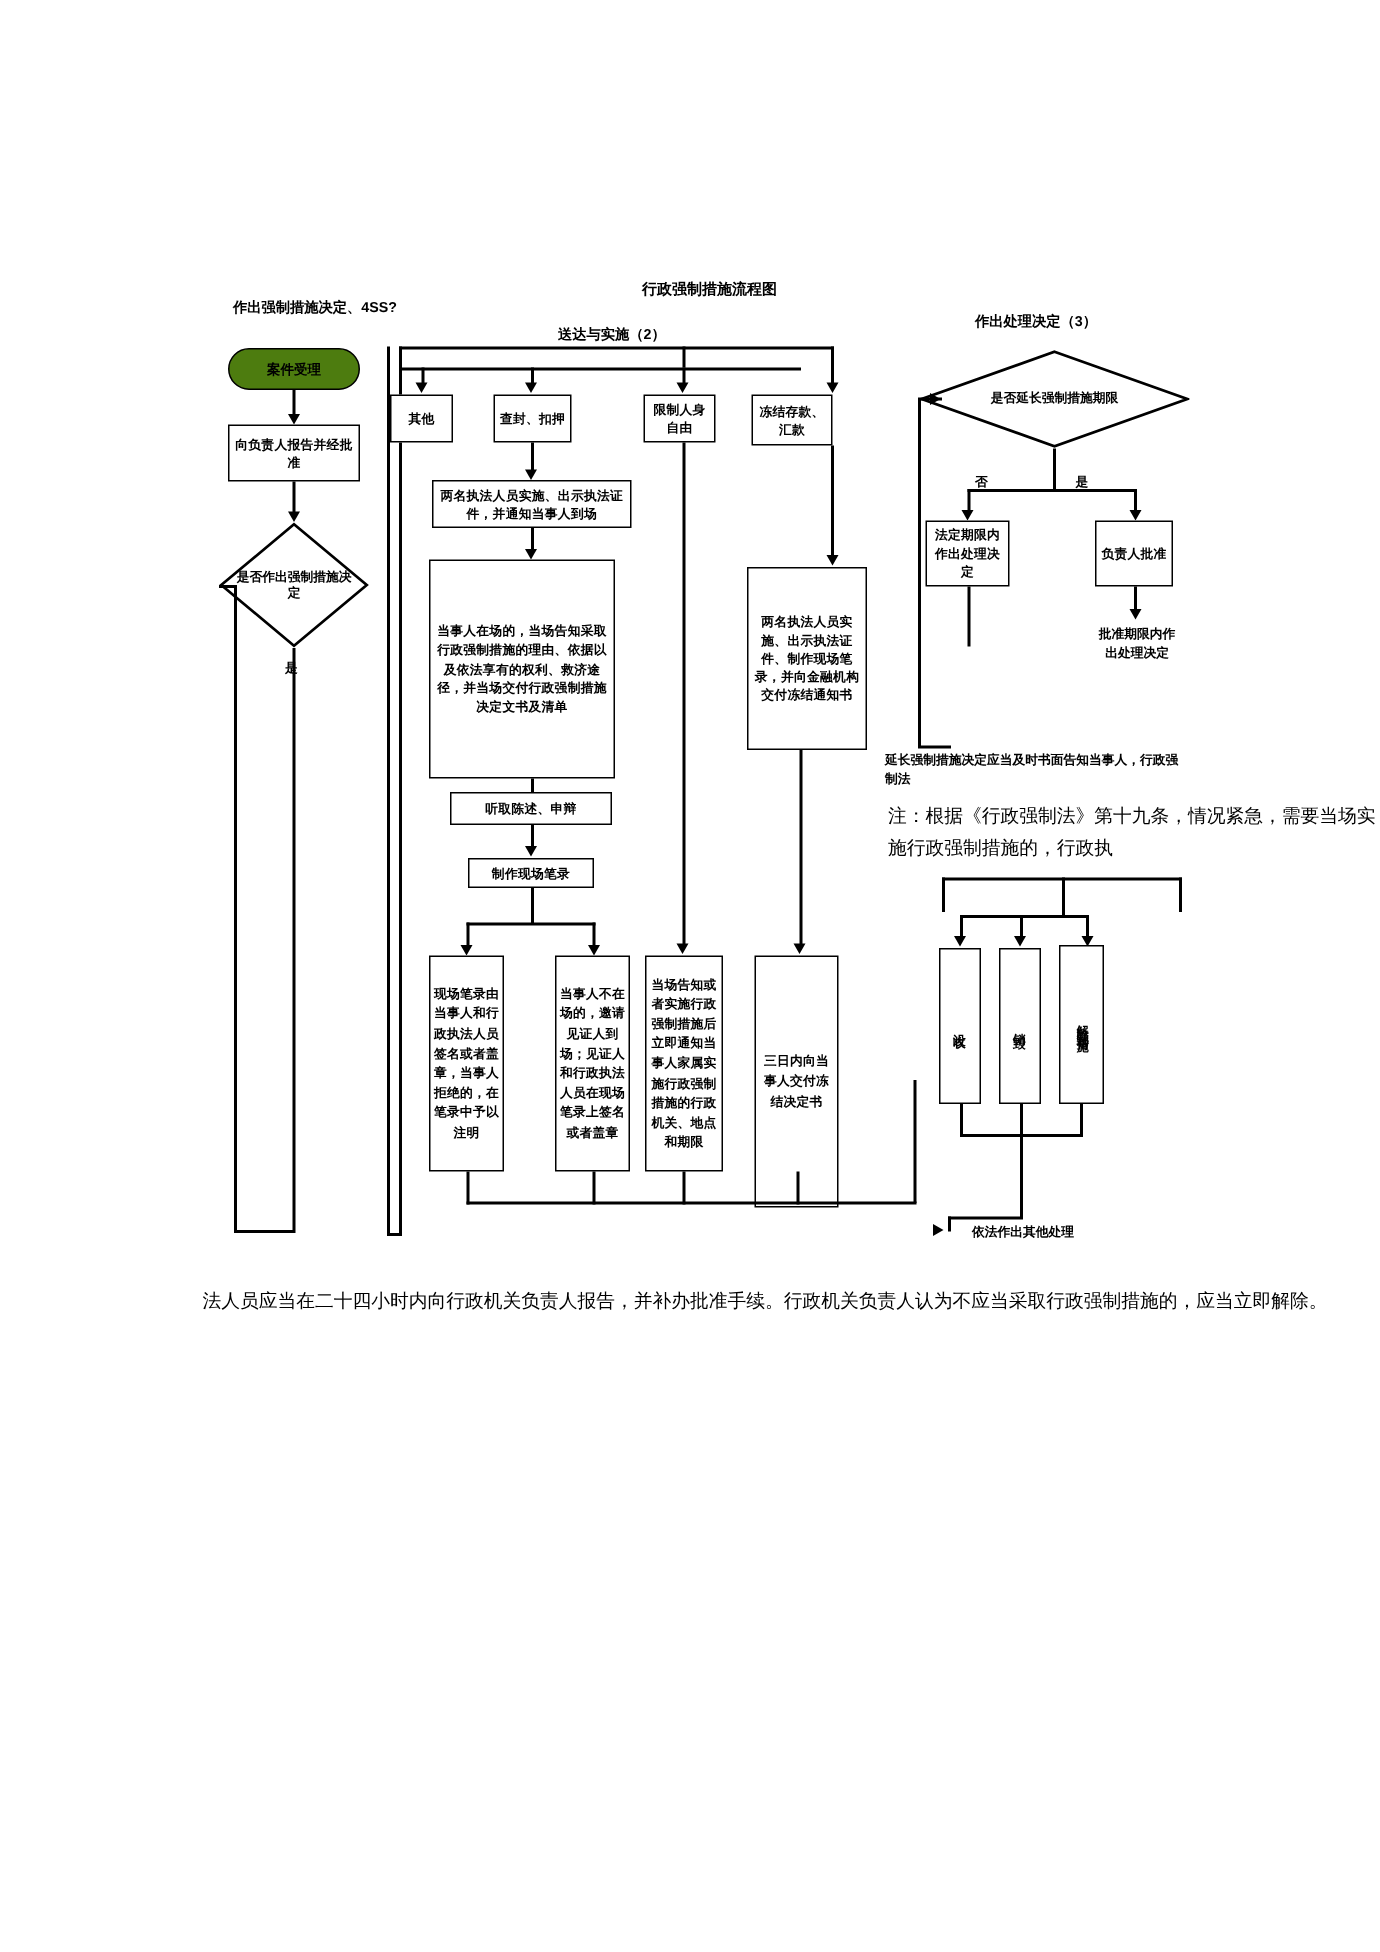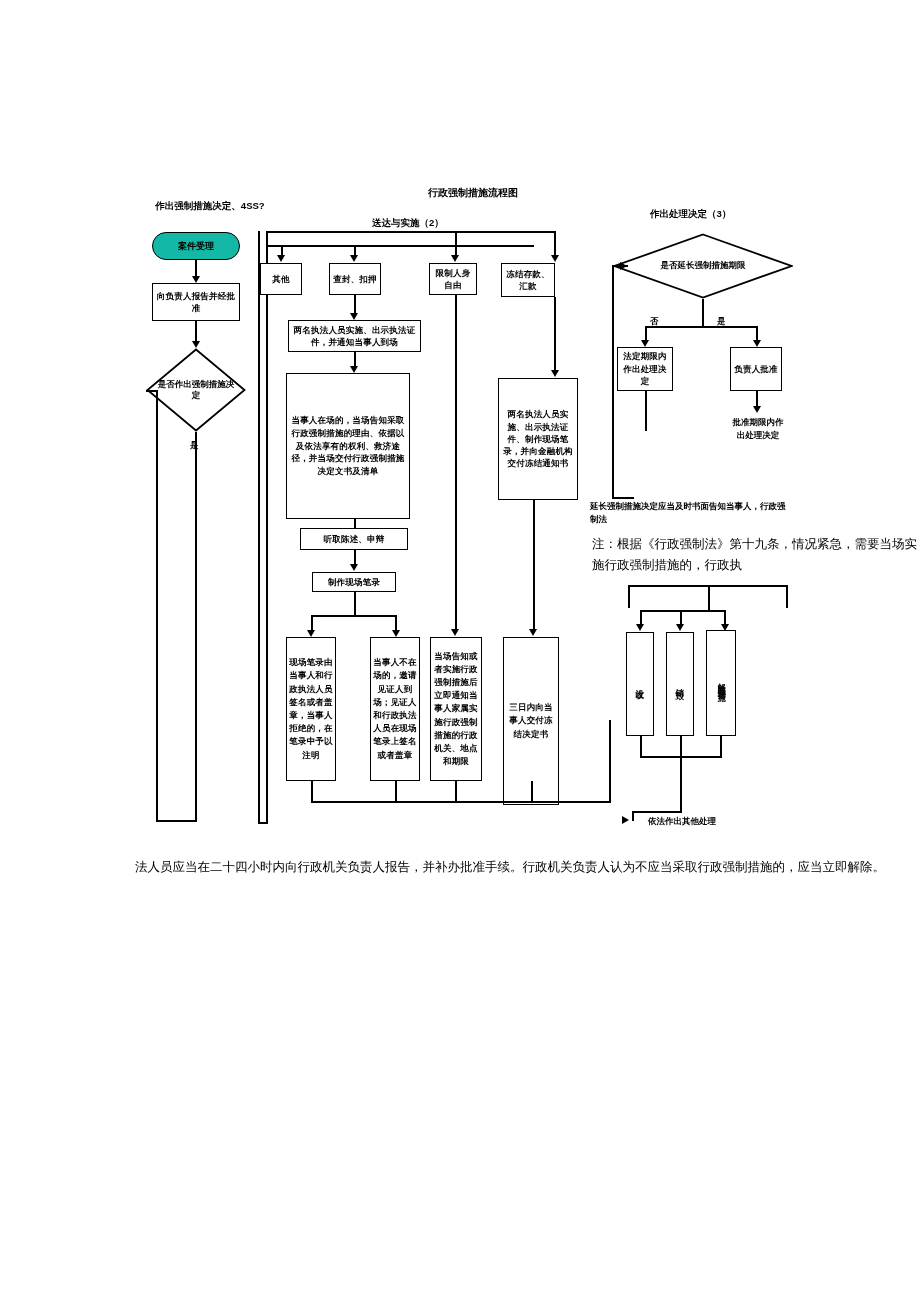--- a/index.html
+++ b/index.html
@@ -33,21 +33,21 @@
     box-sizing: border-box;
     font-size: 8.5px;
     line-height: 1.45;
     font-weight: bold;
     letter-spacing: .2px;
     padding: 2px 2px;
   }
   .oval {
     position: absolute;
     border: 1.6px solid #000;
-    background: #14b8a6;
+    background: #4d7c0f;
     border-radius: 22px;
     display: flex;
     align-items: center;
     justify-content: center;
     text-align: center;
     box-sizing: border-box;
     font-size: 9px;
     font-weight: bold;
   }
   .diamond-wrap {

